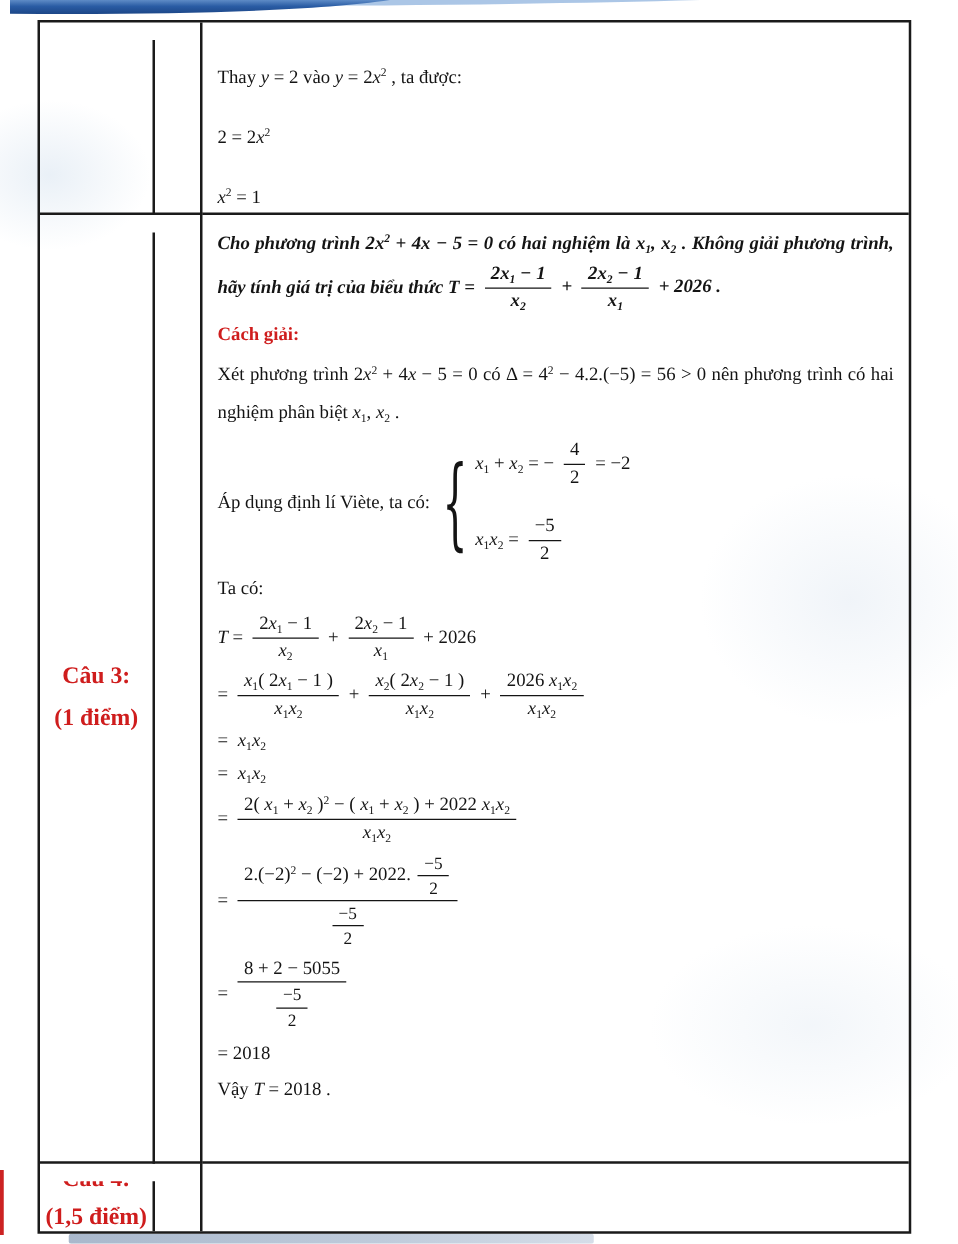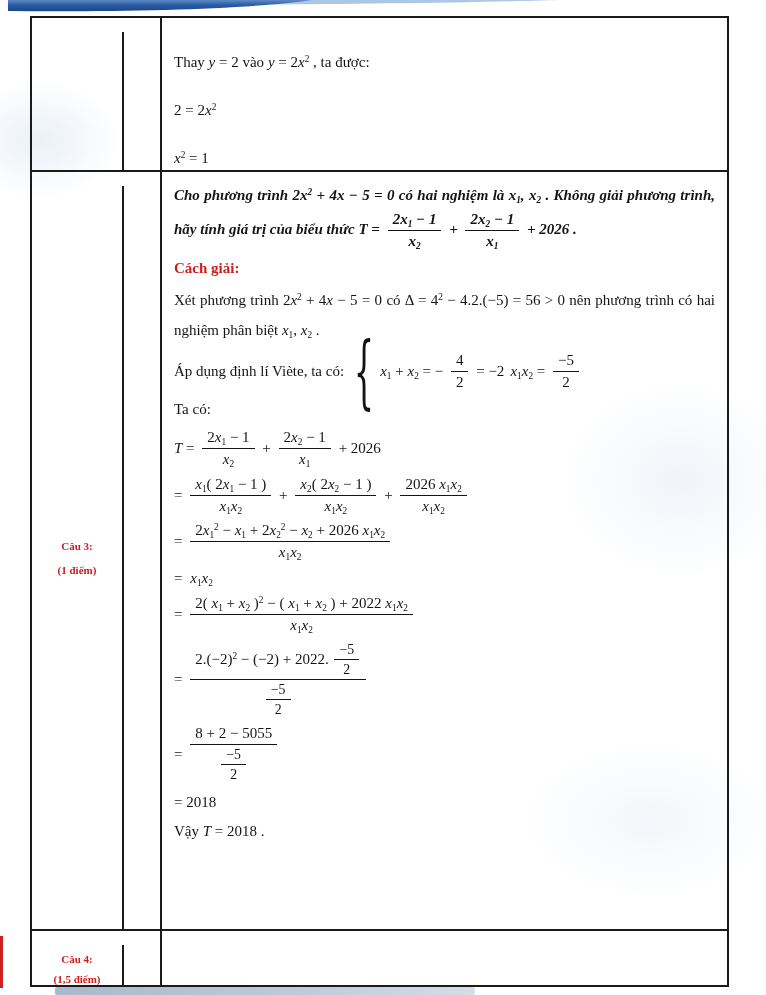--- a/index.html
+++ b/index.html
@@ -27,21 +27,21 @@
   .doc-table{
     position:absolute;left:30px;top:16px;width:699px;height:971px;
     display:grid;grid-template-columns:92px 38px 1fr;grid-template-rows:154px 759px auto;
     border:2px solid var(--border);box-sizing:border-box;background:transparent;
   }
   .cell{border-right:2px solid var(--border);border-bottom:2px solid var(--border);box-sizing:border-box;overflow:hidden;}
   .cell.last-col{border-right:none;}
   .cell.last-row{border-bottom:none;}
   .label-cell{
     display:flex;flex-direction:column;align-items:center;justify-content:center;gap:12px;
-    color:var(--red);font-weight:bold;font-size:11px;text-align:center;margin-top:14px;
+    color:var(--red);font-weight:bold;font-size:19px;text-align:center;margin-top:14px;
   }
   .label-cell.small-gap{gap:8px;justify-content:flex-end;}
   .content-cell{padding:4px 12px;font-size:15px;line-height:1.35;}
   .content-cell.row1{padding-top:7px;}
   .row1 .plain{margin:27px 0;}
   .row2 .statement{margin:4px 0 7px;}
   .row2 .redhead{margin:7px 0;}
   .row2 .plain{margin:8px 0;}
   .row2 .justify{margin:1px 0;}
   .row2 .eq{margin:6px 0;}
@@ -65,21 +65,21 @@
   }
   .frac .fnum{display:flex;align-items:center;justify-content:center;padding:0 5px 1px;border-bottom:1.4px solid var(--ink);}
   .frac .fden{display:flex;align-items:center;justify-content:center;padding-top:1px;}
   .frac .frac{font-size:.92em;margin:0 2px;}
 
   .cases{display:inline-flex;align-items:center;vertical-align:middle;margin-left:4px;}
   .cases .brace{
     font-family:"DejaVu Serif",serif;font-size:32px;line-height:1;font-weight:400;
     display:inline-block;transform:scaleY(2.5);transform-origin:center;margin:0 6px 0 2px;
   }
-  .cases .cases-rows{display:inline-flex;flex-direction:row;gap:6px;}
+  .cases .cases-rows{display:inline-flex;flex-direction:column;gap:21px;}
   .cases-row{display:flex;align-items:center;}
 </style>
 </head>
 <body>
 
 <div class="blotch b1"></div>
 <div class="blotch b2"></div>
 <div class="blotch b3"></div>
 
 <svg class="top-deco" width="766" height="16" viewBox="0 0 766 16">
@@ -210,23 +210,20 @@
             <span class="run">2026 <i>x</i><sub>1</sub><i>x</i><sub>2</sub></span>
           </span>
           <span class="fden">
             <span class="run"><i>x</i><sub>1</sub><i>x</i><sub>2</sub></span>
           </span>
         </span>
       </div>
       <div class="line eq">
         <span class="run">= </span>
         <span class="frac">
-          <span class="fnum">
-            <span class="run">2<i>x</i><sub>1</sub><sup>2</sup> − <i>x</i><sub>1</sub> + 2<i>x</i><sub>2</sub><sup>2</sup> − <i>x</i><sub>2</sub> + 2026 <i>x</i><sub>1</sub><i>x</i><sub>2</sub></span>
-          </span>
           <span class="fden">
             <span class="run"><i>x</i><sub>1</sub><i>x</i><sub>2</sub></span>
           </span>
         </span>
       </div>
       <div class="line eq">
         <span class="run">= </span>
         <span class="frac">
           <span class="fden">
             <span class="run"><i>x</i><sub>1</sub><i>x</i><sub>2</sub></span>

